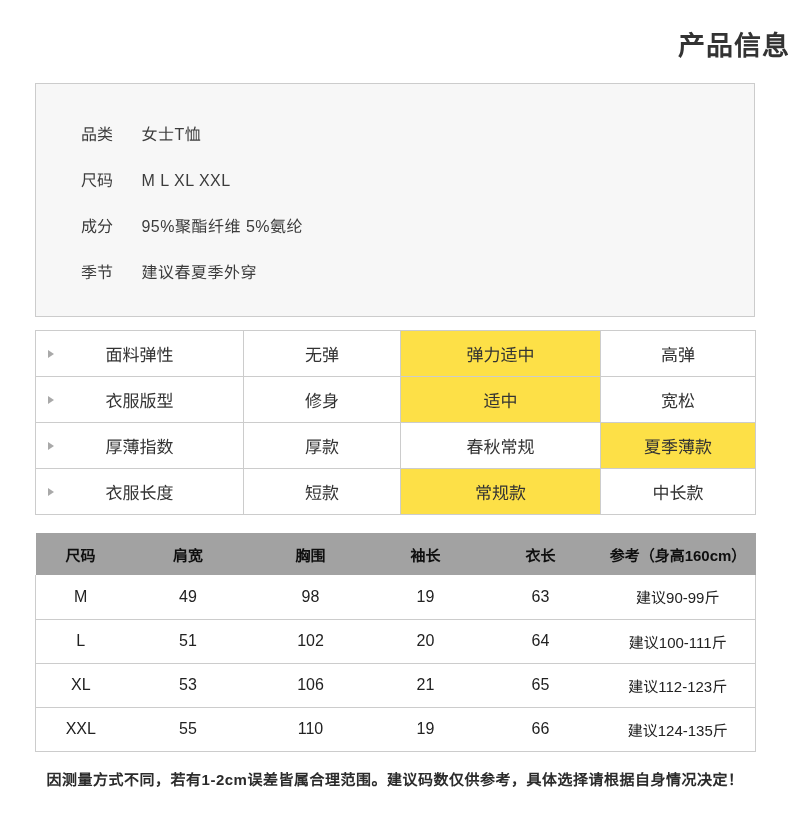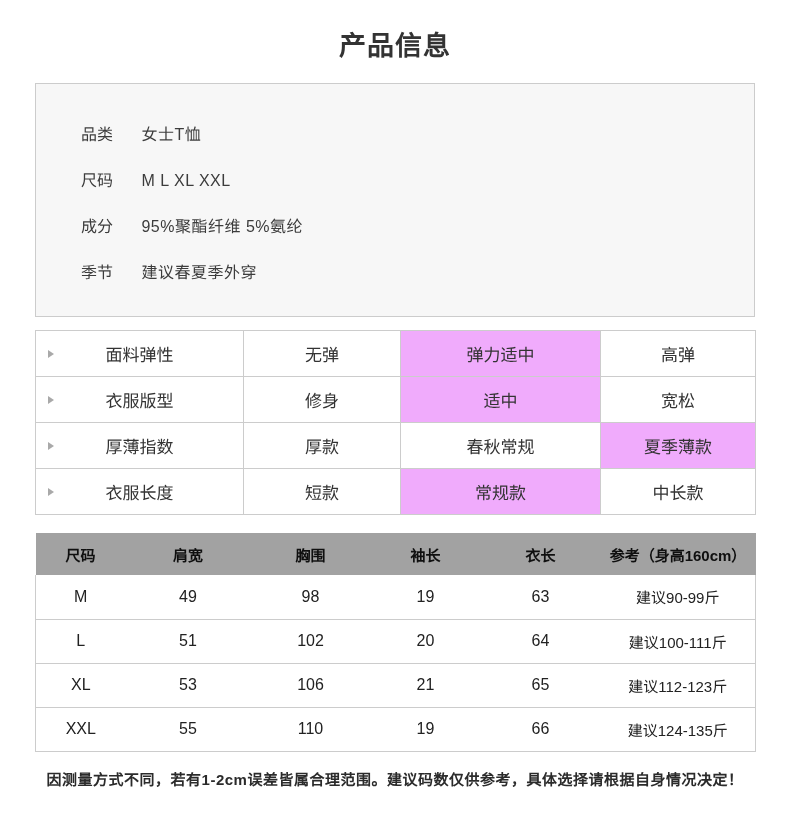--- a/index.html
+++ b/index.html
@@ -14,21 +14,21 @@
   .page { width: 790px; height: 838px; }
 
   
   .section-title {
     text-align: center;
     font-size: 27px;
     font-weight: bold;
     color: #333;
     letter-spacing: 1px;
   }
-  .section-title.main { padding-top: 24px; }
+  .section-title.main { padding-top: 24px; text-align: right; }
 
   
   .info-box {
     margin: 20px 35px 0 35px;
     width: 720px;
     height: 234px;
     background: #f7f7f7;
     border: 1px solid #cccccc;
     padding: 28px 0 15px 45px;
   }
@@ -56,21 +56,21 @@
   }
   .attr-table td {
     border: 1px solid #cccccc;
     height: 46px;
     text-align: center;
     font-size: 17px;
     color: #333;
     background: #ffffff;
   }
   .attr-table td.attr-name-cell { position: relative; }
-  .attr-table td.selected { background: #f0abfc; }
+  .attr-table td.selected { background: #fde047; }
   .attr-table col.c1 { width: 208px; }
   .attr-table col.c2 { width: 157px; }
   .attr-table col.c3 { width: 200px; }
   .attr-table col.c4 { width: 155px; }
   .arrow-icon {
     position: absolute;
     left: 12px;
     top: 50%;
     margin-top: -4px;
     width: 0; height: 0;

